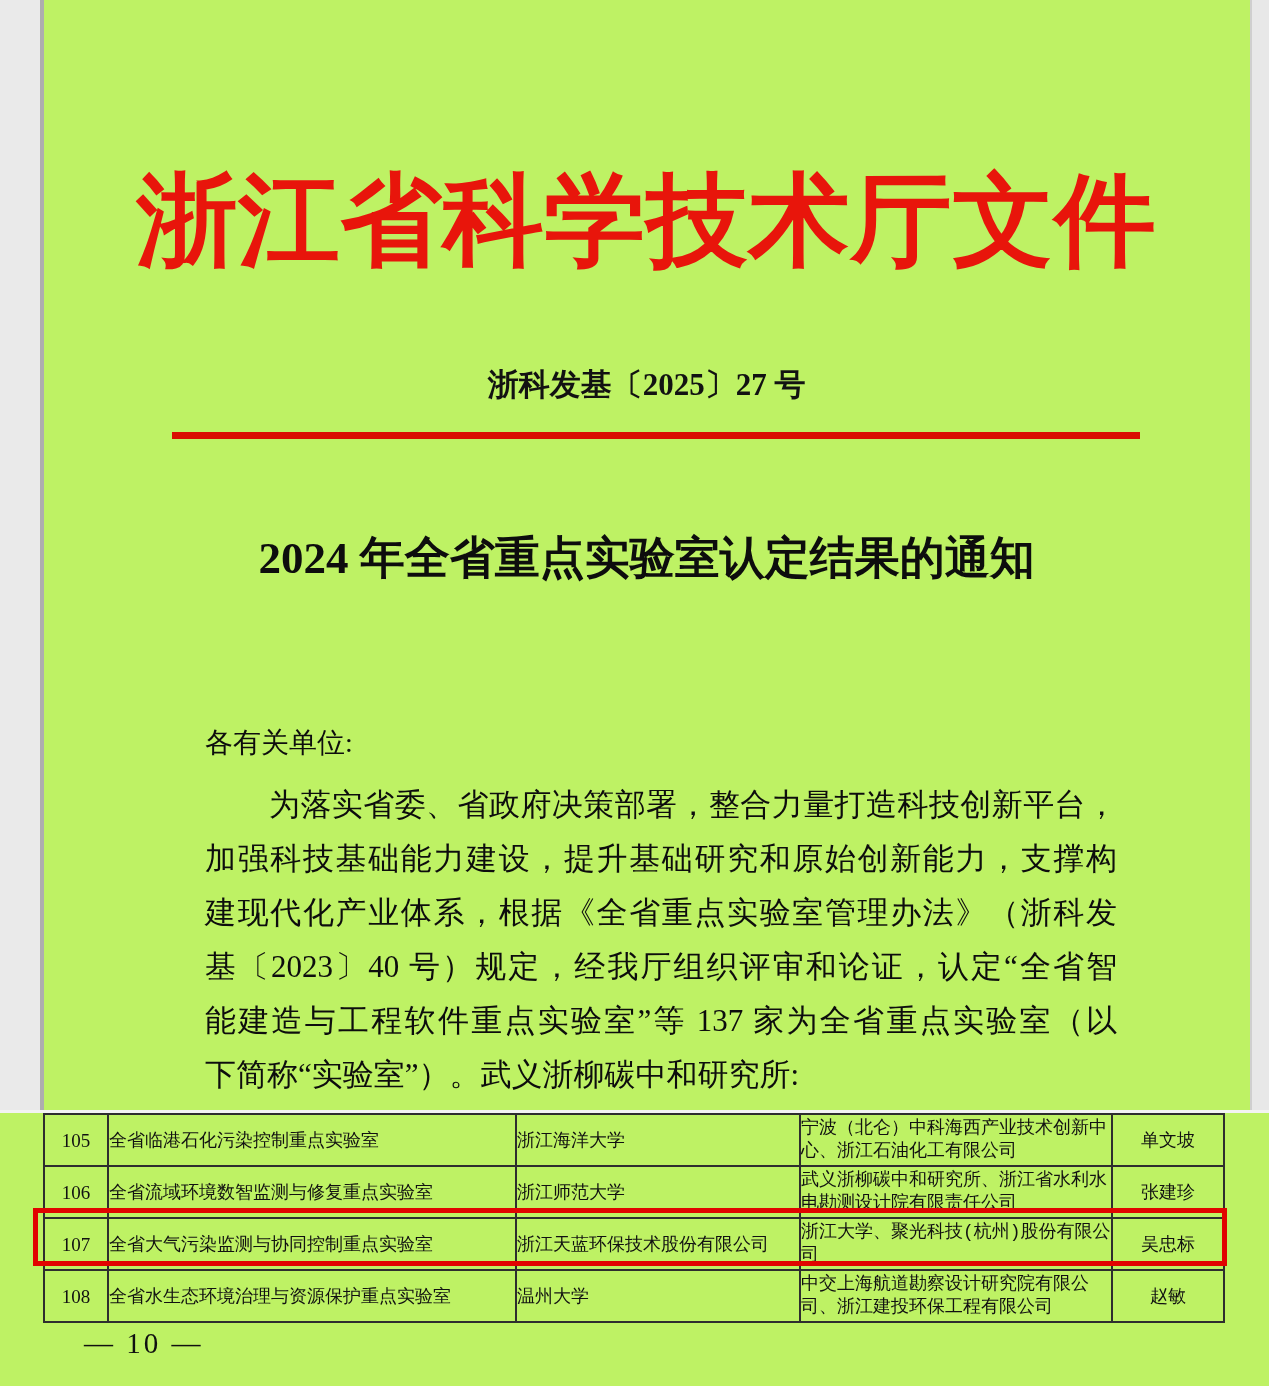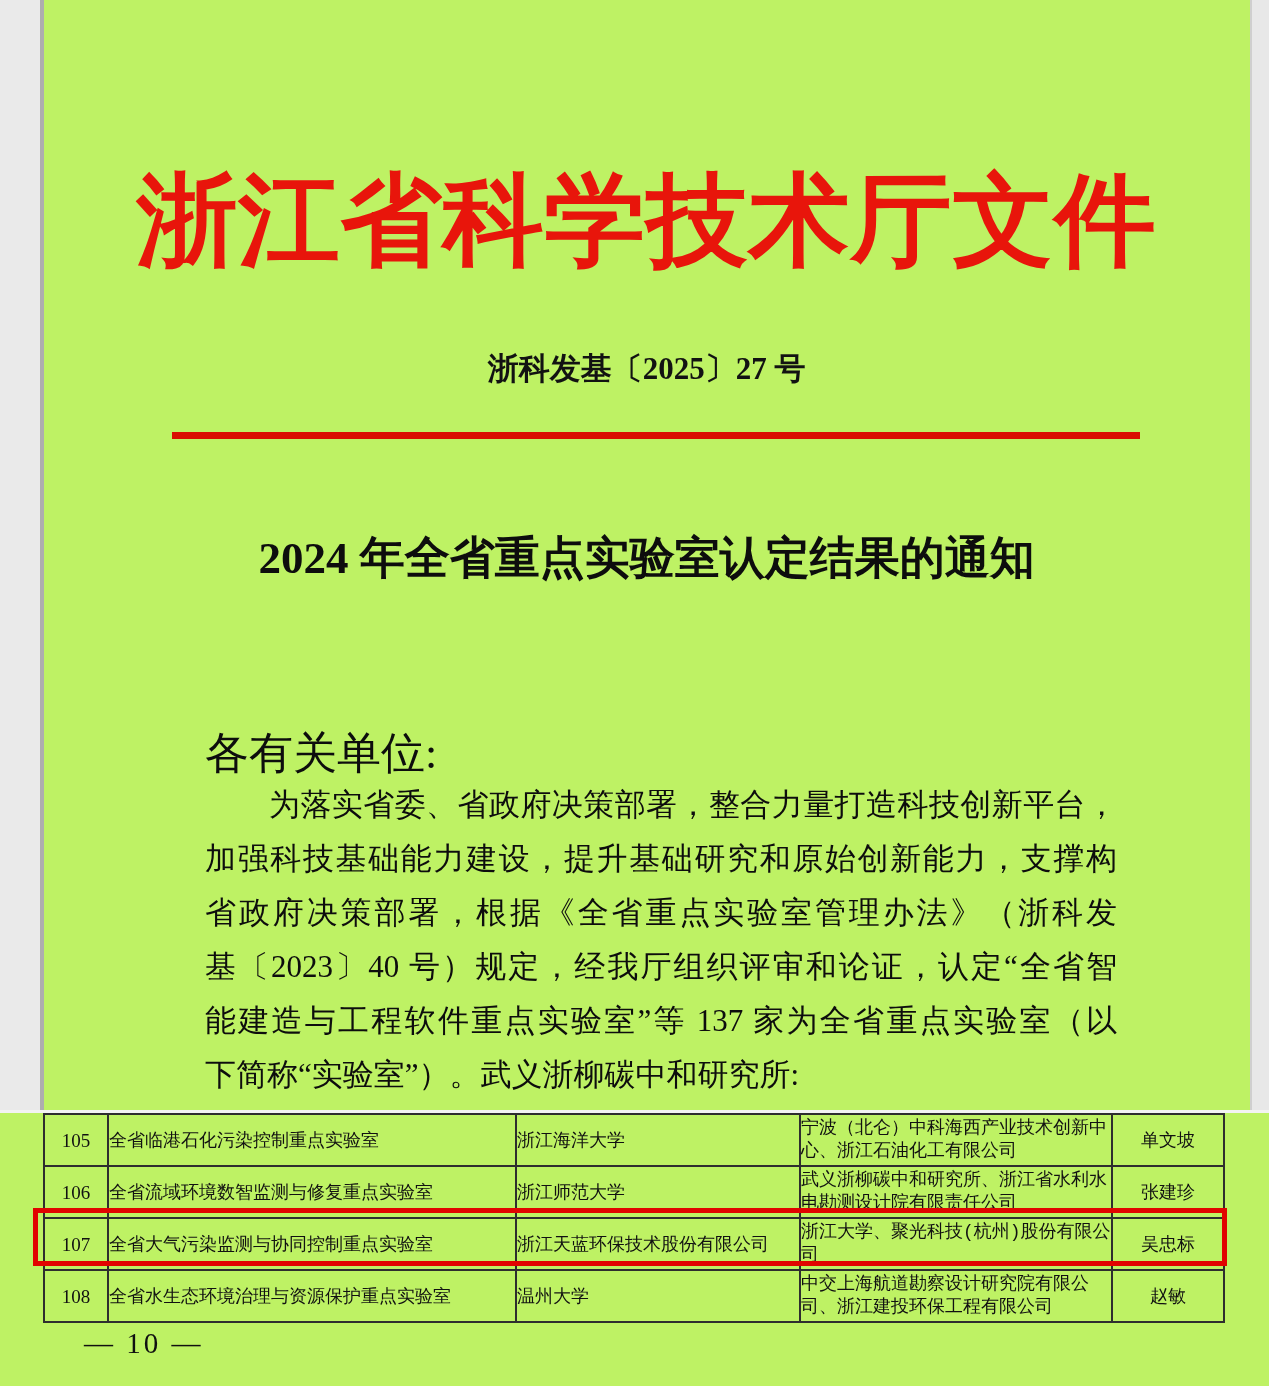--- a/index.html
+++ b/index.html
@@ -16,31 +16,31 @@
   .edge-left-line{position:absolute;left:40px;top:0;width:4px;height:1112px;background:#aeaeae;}
   .edge-right{position:absolute;left:1250px;top:0;width:19px;height:1112px;background:#e8e8e8;border-left:2px solid #cfcfcf;}
   .seam{position:absolute;left:0;top:1110px;width:1269px;height:3px;background:#f3f3f3;}
 
   .letterhead-title{
     position:absolute;left:43px;top:146px;width:1207px;
     text-align:center;font-size:101px;font-weight:bold;
     letter-spacing:1px;line-height:1.5;white-space:nowrap;
   }
   .doc-number{
-    position:absolute;left:43px;top:348px;width:1207px;
+    position:absolute;left:43px;top:364px;width:1207px;
     text-align:center;font-size:31px;font-weight:bold;color:#121212;
   }
   .red-rule{position:absolute;left:172px;top:432px;width:968px;height:7px;}
 
   .notice-title{
     position:absolute;left:43px;top:520px;width:1207px;
     text-align:center;font-size:45px;font-weight:bold;line-height:76px;color:#0d0d0d;
   }
   .salutation{
-    position:absolute;left:205px;top:724px;font-size:44px;color:#0d0d0d;
+    position:absolute;left:205px;top:724px;font-size:28px;color:#0d0d0d;
   }
   .body-block{
     position:absolute;left:205px;top:778px;width:912px;
     font-size:31px;color:#0d0d0d;
   }
   .body-line{
     height:54px;line-height:54px;white-space:nowrap;
     text-align:justify;text-align-last:justify;
   }
   .body-line.first{text-indent:64px;}
@@ -88,21 +88,21 @@
 
   <div class="notice-title">
     <div>2024 年全省重点实验室认定结果的通知</div>
   </div>
 
   <div class="salutation">各有关单位:</div>
 
   <div class="body-block">
     <div class="body-line first">为落实省委、省政府决策部署，整合力量打造科技创新平台，</div>
     <div class="body-line">加强科技基础能力建设，提升基础研究和原始创新能力，支撑构</div>
-    <div class="body-line">省政府决策部署，根据《全省重点实验室管理办法》（浙科发</div>
+    <div class="body-line">建现代化产业体系，根据《全省重点实验室管理办法》（浙科发</div>
     <div class="body-line">基〔2023〕40 号）规定，经我厅组织评审和论证，认定“全省智</div>
     <div class="body-line">能建造与工程软件重点实验室”等 137 家为全省重点实验室（以</div>
     <div class="body-line last">下简称“实验室”）。武义浙柳碳中和研究所:</div>
   </div>
 
   <table class="approval">
     <tbody>
       <tr>
         <td class="c-no">105</td>
         <td class="c-lab">全省临港石化污染控制重点实验室</td>

